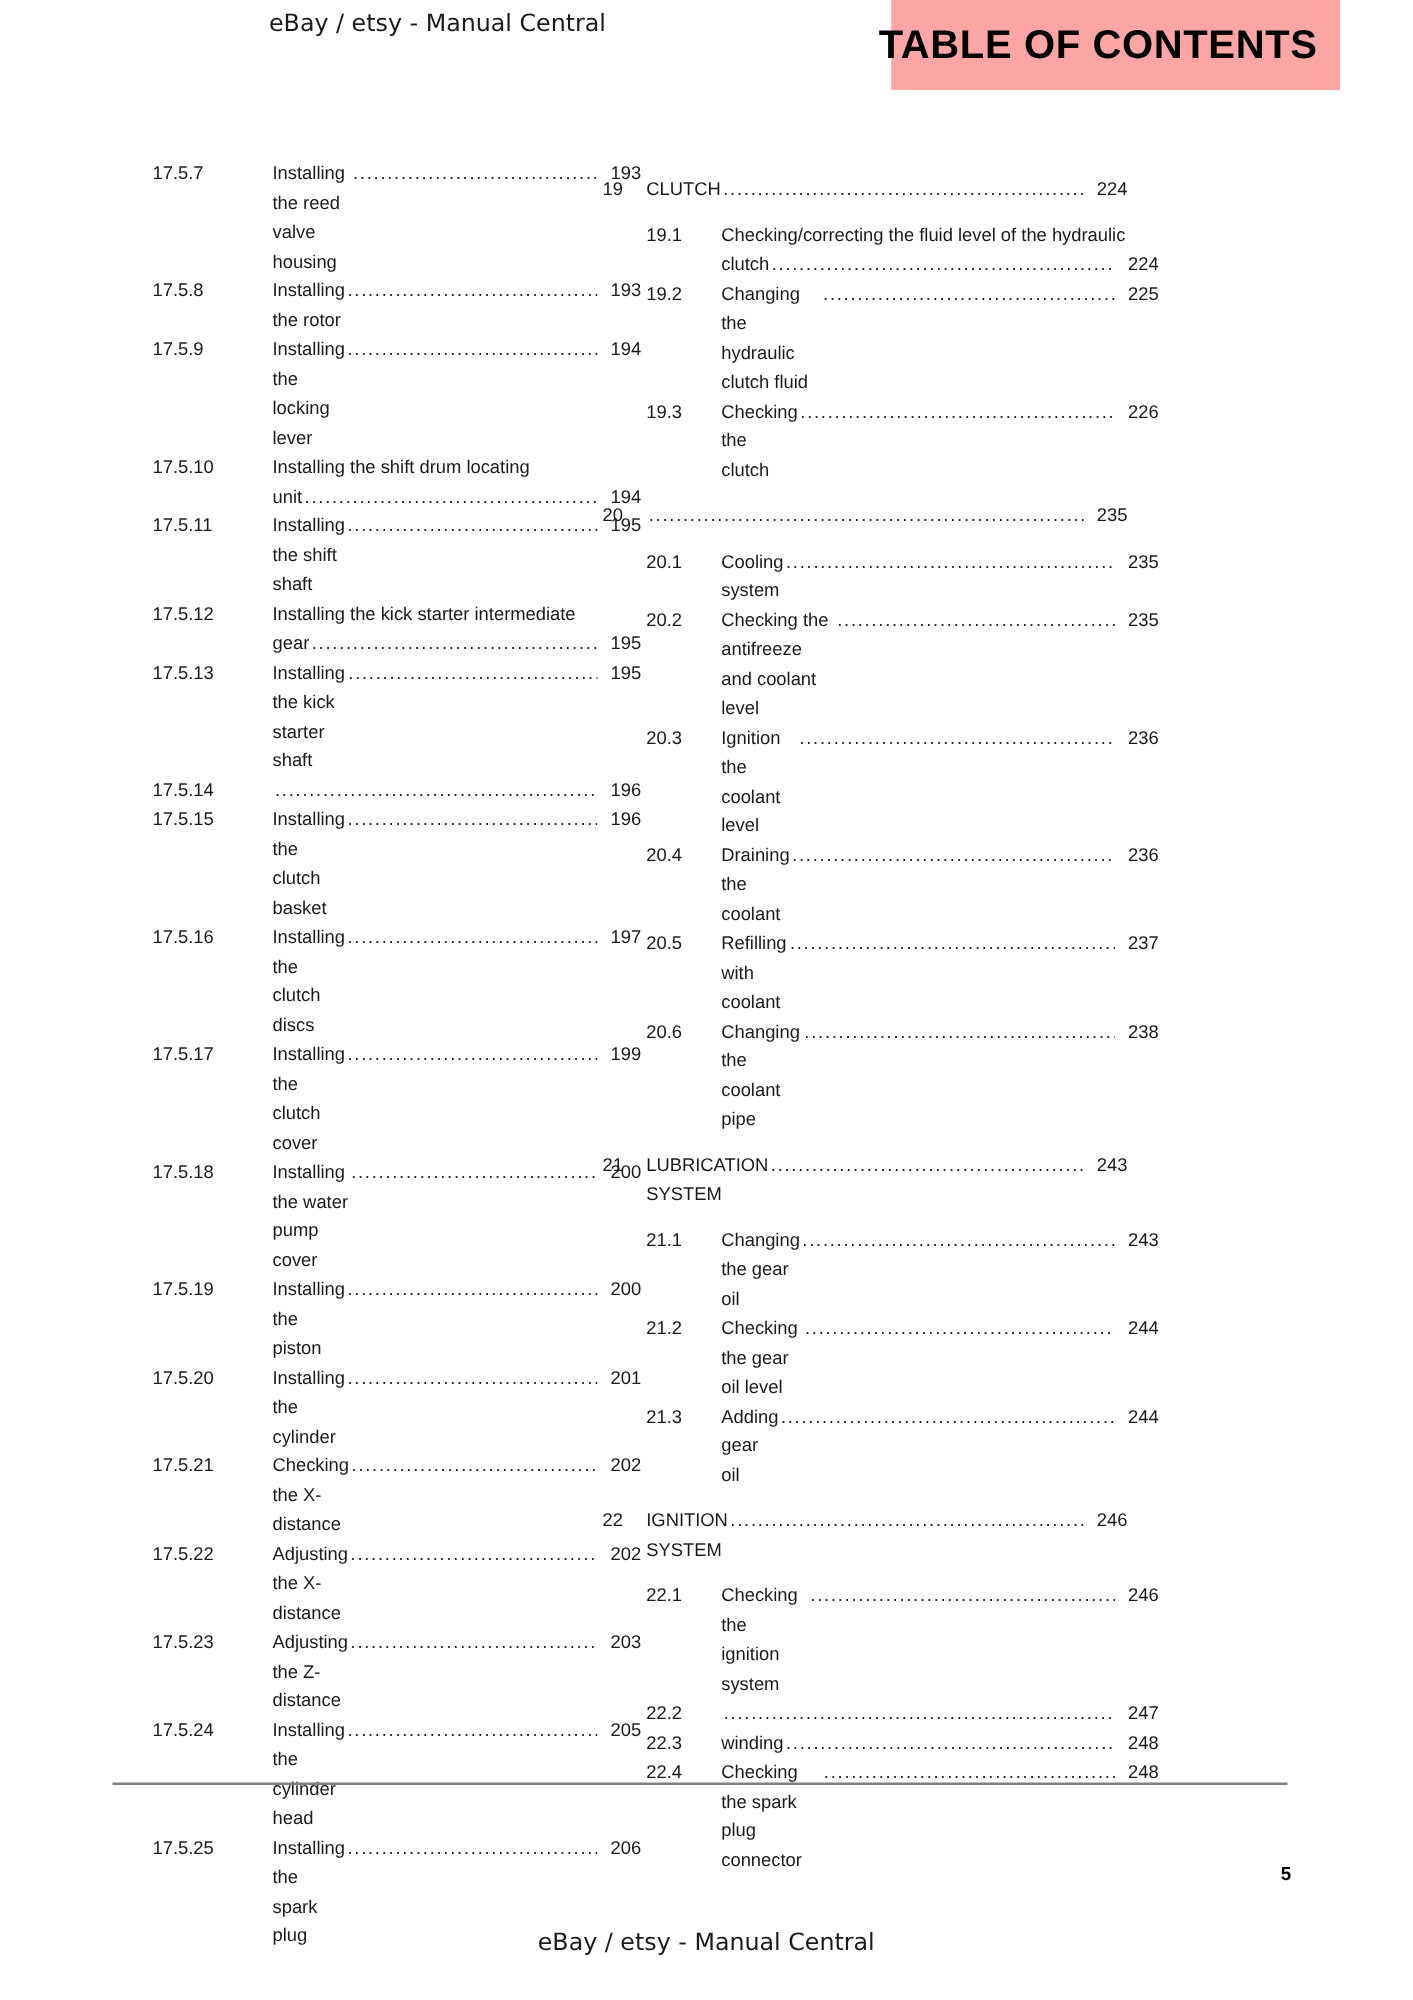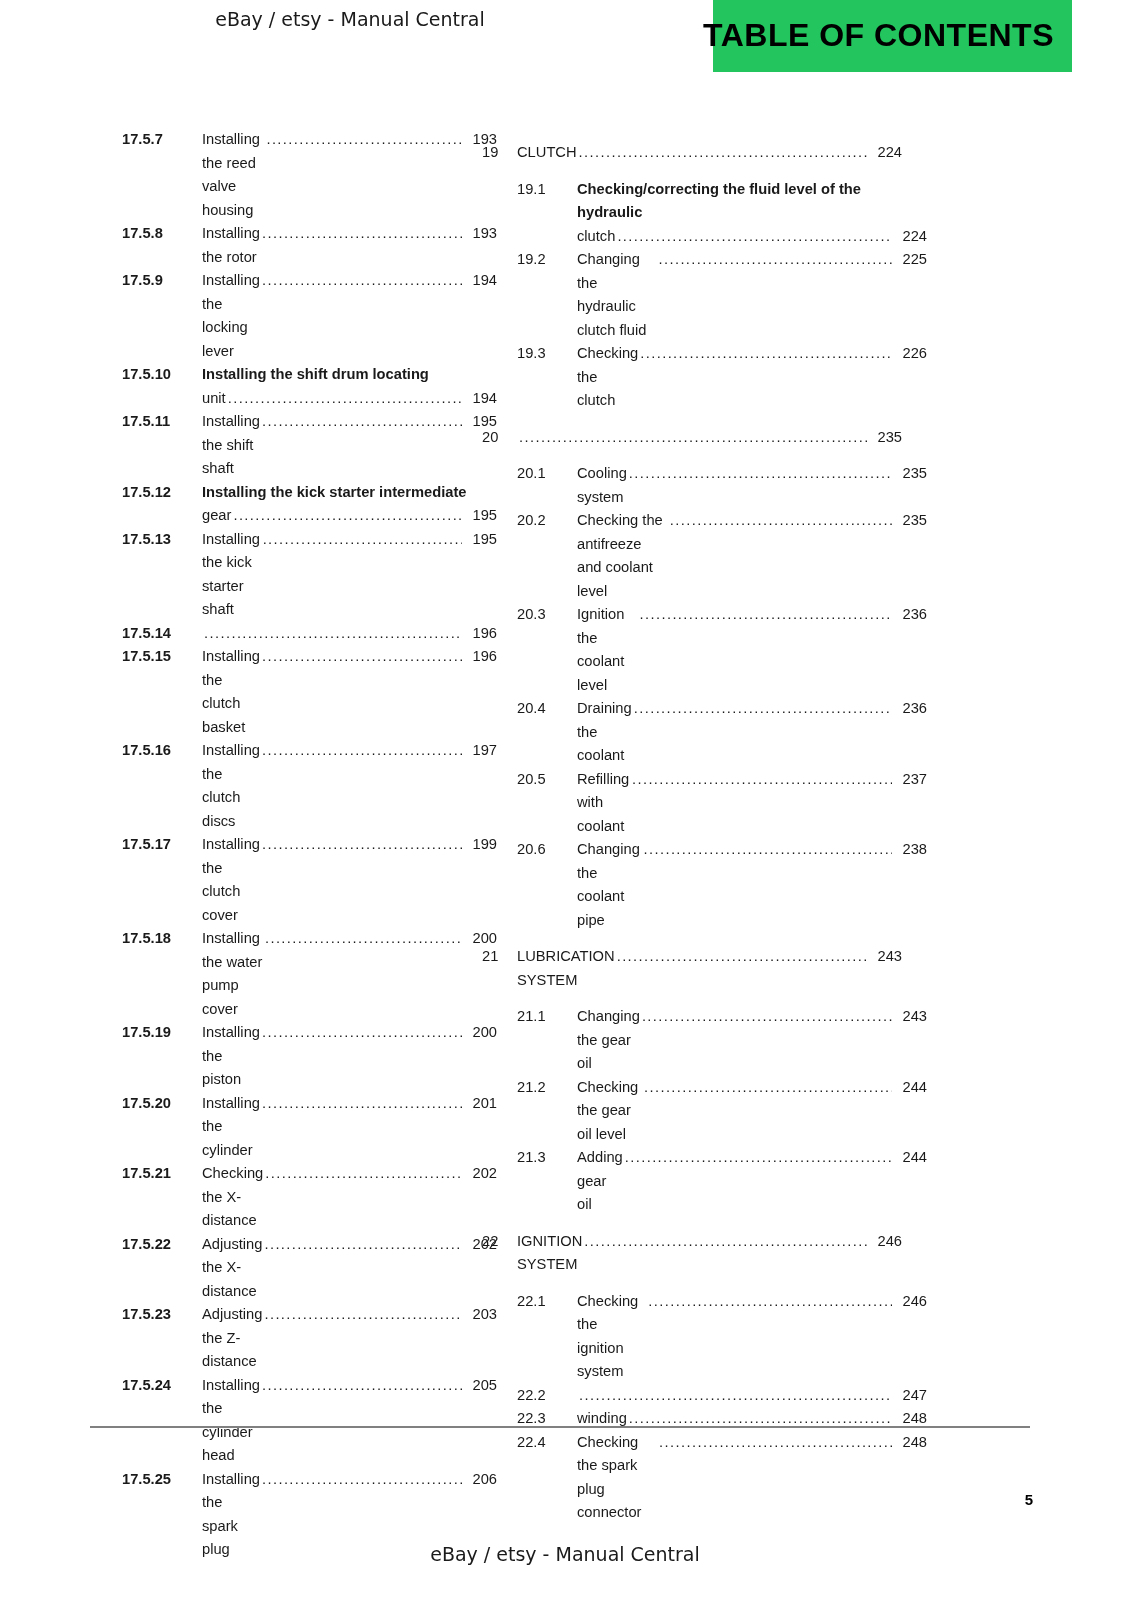--- a/index.html
+++ b/index.html
@@ -33,21 +33,21 @@
     font-size: 19px;
     color: #1a1a1a;
     letter-spacing: 0px;
   }
   .toc-band {
     position: absolute;
     left: 713px;
     top: 0;
     width: 359px;
     height: 72px;
-    background: #22c55e;
+    background: #fca5a5;
   }
   .toc-band-title {
     position: absolute;
     right: 18px;
     top: 17px;
     font-family: "Liberation Sans", sans-serif;
     font-weight: bold;
     font-size: 32px;
     letter-spacing: 0.5px;
     color: #000000;
@@ -78,22 +78,22 @@
   }
   .entry.chapter {
     margin-top: 13px;
     margin-bottom: 13px;
   }
   .num {
     flex: 0 0 auto;
     white-space: nowrap;
   }
   
-  .col-left .num      { width: 80px; font-weight: bold; }
-  .col-left .body     { width: 295px; }
+  .col-left .num      { width: 80px; }
+  .col-left .body     { width: 295px; margin-left: 16px; }
 
   
   .col-right .num     { width: 60px; }
   .col-right .body    { width: 350px; }
   .col-right .entry.chapter .num  { width: 35px; margin-left: -35px; }
   .col-right .entry.chapter .body { width: 385px; }
 
   .body {
     flex: 0 0 auto;
     position: relative;
@@ -120,21 +120,20 @@
     flex: 0 0 auto;
     width: 34px;
     text-align: right;
     white-space: nowrap;
   }
   
   .cont {
     display: flex;
     align-items: baseline;
     width: 100%;
-    font-weight: bold;
   }
 
   
   .footer-rule {
     position: absolute;
     left: 90px;
     top: 1426px;
     width: 940px;
     height: 2px;
     background: #808080;

